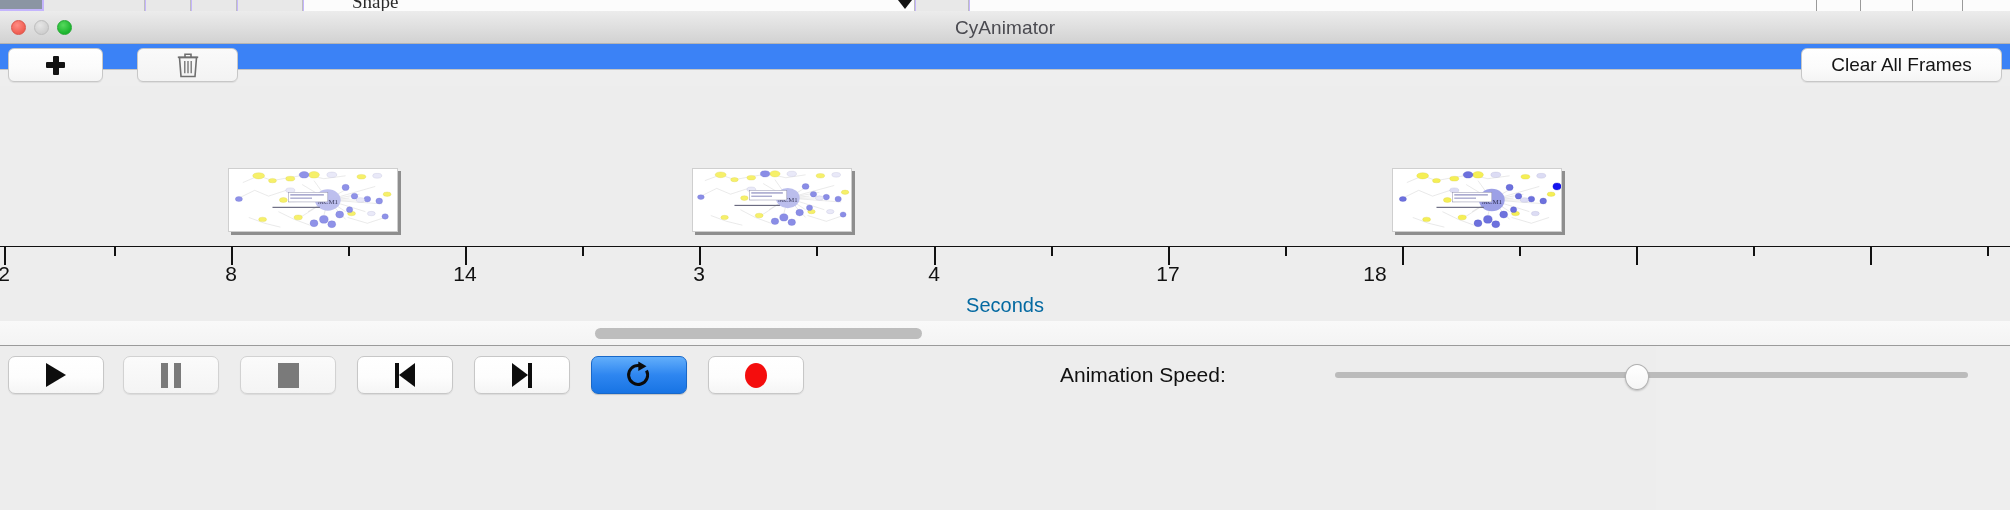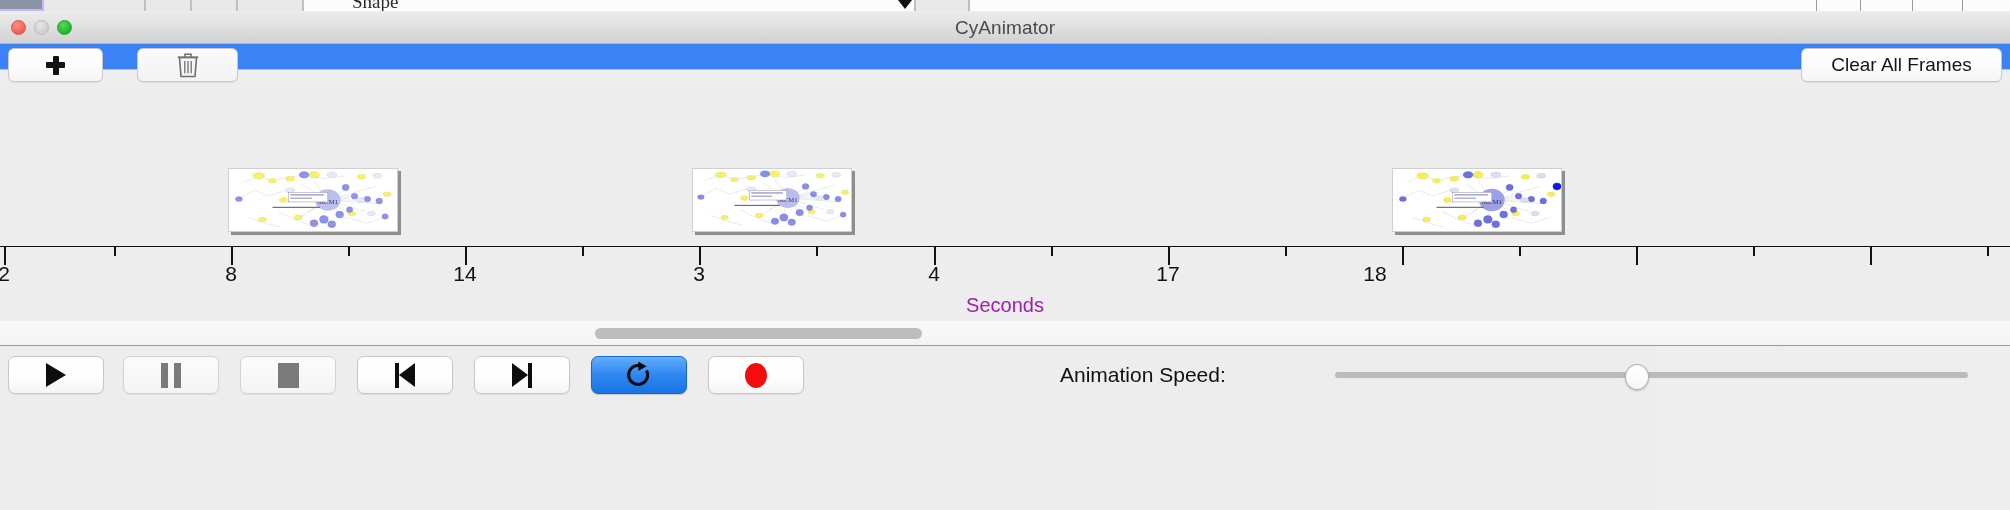--- a/index.html
+++ b/index.html
@@ -206,21 +206,21 @@
     transform: translateX(-50%);
     white-space: nowrap;
     font-family: "Liberation Sans", sans-serif;
   }
   .axis-title {
     position: absolute;
     top: 208px;
     width: 2010px;
     text-align: center;
     font-size: 20px;
-    color: #a21caf;
+    color: #0369a1;
   }
 
   
   .scrollbar-row {
     position: absolute;
     left: 0; top: 321px;
     width: 2010px; height: 25px;
     background: linear-gradient(to bottom, #f9f9f9 0%, #f4f4f4 100%);
     border-bottom: 1px solid #9b9b9b;
     box-sizing: border-box;

